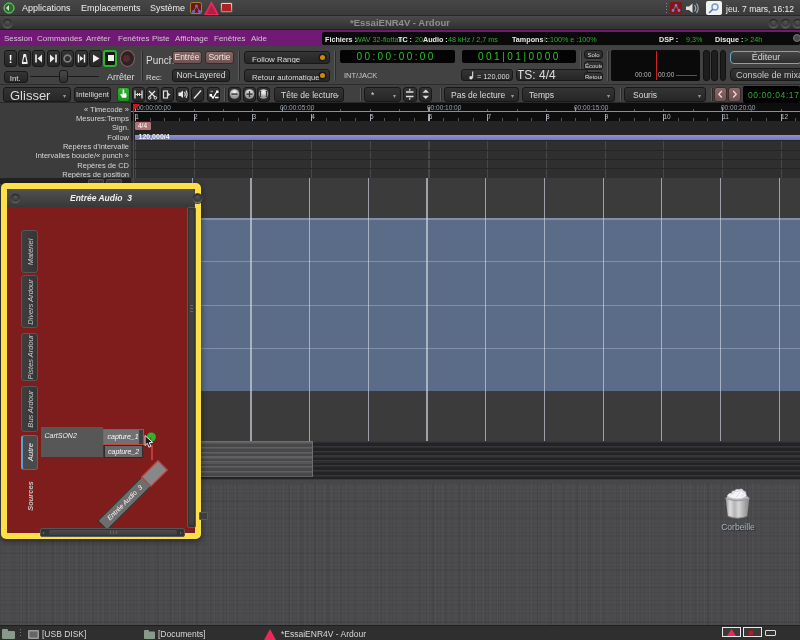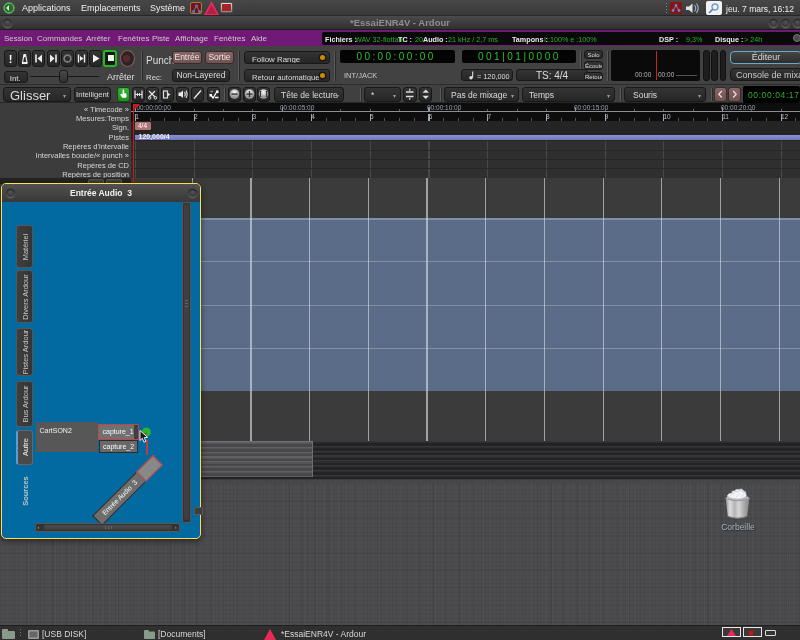--- a/index.html
+++ b/index.html
@@ -36,21 +36,21 @@
 #toolbar2{position:absolute;left:0;top:56px;width:800px;height:17px;background:#404040;border-bottom:1px solid #282828;}
 .sep{position:absolute;width:1px;background:#5a5a5a;box-shadow:1px 0 0 #2a2a2a;}
 .led{position:absolute;width:5px;height:5px;border-radius:50%;background:#cf8a00;box-shadow:0 0 0 1.5px #191919;}
 .clockbox{position:absolute;background:#040404;border-radius:2px;color:#2fbe2f;}
 
 #rulers{position:absolute;left:0;top:73px;width:800px;height:75px;background:#3c3c3c;}
 .rlabel{position:absolute;right:671px;width:128px;text-align:right;font-size:7.5px;color:#d6d6d6;white-space:nowrap;}
 
 #canvas{position:absolute;left:0;top:148px;width:800px;height:305px;background:#3b3b3b;}
 
-#dlg{left:1px;top:183px;width:200px;height:356px;background:#0369a1;border:1px solid #fde047;border-radius:5px;box-shadow:0 2px 6px rgba(0,0,0,.5);}
+#dlg{left:1px;top:183px;width:200px;height:356px;background:#7f1d1d;border:6px solid #fde047;border-radius:5px;box-shadow:0 2px 6px rgba(0,0,0,.5);font-style:italic;}
 #dlgtitle{position:absolute;left:0;top:0;width:100%;height:18px;background:linear-gradient(#515151,#383838);border-radius:4px 4px 0 0;}
 #dlgtitle .t{position:absolute;left:0;right:0;top:4px;text-align:center;font-weight:bold;font-size:8.5px;color:#f0f0f0;}
 .vtab{position:absolute;left:14px;width:17px;background:linear-gradient(90deg,#3e3e3e,#353535);border:1px solid #565656;border-radius:3px;color:#c8c8c8;font-size:7.5px;}
 .vtab span{position:absolute;left:50%;top:50%;transform:translate(-50%,-50%) rotate(-90deg);white-space:nowrap;}
 
 #taskbar{left:0;top:625px;width:800px;height:15px;background:#2f2f30;border-top:1px solid #1f1f1f;color:#d8d8d8;font-size:8.5px;}
 #taskbar span{position:absolute;top:3px;white-space:nowrap;}
 </style></head>
 <body>
 <div id="desktop" class="abs"></div>
@@ -115,21 +115,21 @@
       <span style="left:152px;">Piste</span>
       <span style="left:175px;">Affichage</span>
       <span style="left:214px;">Fenêtres</span>
       <span style="left:251px;">Aide</span>
     <div id="statusbox">
       <span style="left:3px;"><b>Fichiers :</b></span>
         <span class="g" style="left:33px;">WAV 32-flottant</span>
       <span style="left:76px;"><b>TC :</b></span>
         <span class="g" style="left:93px;">20</span>
       <span style="left:101px;"><b>Audio :</b></span>
-        <span class="g" style="left:126px;">21 kHz /  2,7 ms</span>
+        <span class="g" style="left:126px;">48 kHz /  2,7 ms</span>
       <span style="left:190px;"><b>Tampons :</b></span>
         <span class="g" style="left:222px;">I :100% e :100%</span>
       <span style="left:337px;"><b>DSP :</b></span>
         <span class="g" style="left:364px;">9,3%</span>
       <span style="left:393px;"><b>Disque :</b></span>
         <span class="g" style="left:422px;">&gt; 24h</span>
       <span style="left:448px;margin-top:40px;"><b>16:12</b></span>
       <div class="abs" style="left:471px;top:2.5px;width:8px;height:8px;border-radius:50%;background:#4a4a4a;border:1px solid #777;"></div>
     </div>
   </div>
@@ -200,21 +200,21 @@
     <div class="clockbox" style="left:462px;top:4px;width:114px;height:12.5px;">
         <span style="position:absolute;left:16px;top:1px;font-size:10px;letter-spacing:2.5px;">001|01|0000</span>
       </div>
     <div class="btn tbtn" style="left:461px;top:22.5px;width:52px;height:12px;">
         <svg width="6" height="9" style="position:absolute;left:7px;top:1.5px;">
           <circle cx="2" cy="6.8" r="1.7" fill="#ddd"></circle>
           <rect x="3.1" y="0.5" width="1.1" height="6.3" fill="#ddd"></rect>
         </svg>
         <span style="position:absolute;left:15px;top:1.5px;font-size:7.3px;">= 120,000</span>
       </div>
-    <div class="btn tbtn" style="left:516px;top:22.5px;width:72px;height:12px;text-align:center;line-height:11px;font-size:10px;">TS: 4/4</div>
+    <div class="btn tbtn" style="left:516px;top:22.5px;width:72px;height:12px;text-align:left;line-height:11px;font-size:12px;">TS: 4/4</div>
 
     <div class="btn tbtn" style="left:584px;top:4px;width:19px;height:9px;text-align:center;line-height:7px;"><span style="font-size:6px;">Solo</span></div>
     <div class="btn tbtn" style="left:584px;top:15px;width:19px;height:9px;text-align:center;line-height:7px;"><span style="font-size:6px;">Écoute</span></div>
     <div class="btn tbtn" style="left:584px;top:26px;width:19px;height:9px;text-align:center;line-height:7px;"><span style="font-size:6px;">Retour</span></div>
 
     <div class="abs" style="left:611px;top:4px;width:89px;height:31px;background:#0a0a0a;border-radius:2px;">
       <div class="abs" style="left:44.5px;top:1px;width:1.5px;height:29px;background:#cc2222;"></div>
       <span class="abs" style="left:24px;top:21px;font-size:6.5px;color:#b8b8b8;">00:00</span>
       <span class="abs" style="left:47px;top:21px;font-size:6.5px;color:#b8b8b8;">00:00</span>
       <div class="abs" style="left:65px;top:25px;width:21px;height:1px;background:#555;"></div>
@@ -299,21 +299,21 @@
     <div class="btn tbtn" style="left:403px;top:1px;width:13.5px;height:14.5px;"><svg width="11.5" height="12.5">
           <path d="M2 4 L9.5 4 M2 8.5 L9.5 8.5" stroke="#ddd" stroke-width="1.3"></path>
           <path d="M5.75 0.8 L5.75 2.8 M5.75 9.8 L5.75 11.8" stroke="#ddd" stroke-width="1.2"></path>
         </svg></div>
     <div class="btn tbtn" style="left:418.5px;top:1px;width:13.5px;height:14.5px;"><svg width="11.5" height="12.5">
           <path d="M5.75 1.5 L9 4.8 L2.5 4.8 Z" fill="#ddd"></path>
           <path d="M5.75 11 L9 7.8 L2.5 7.8 Z" fill="#ddd"></path>
         </svg></div>
     <div class="sep" style="left:440px;top:2px;height:13px;"></div>
     <div class="btn tbtn" style="left:444px;top:1px;width:75px;height:14.5px;">
-        <span style="position:absolute;left:6px;top:1.5px;font-size:8.5px;">Pas de mixage</span>
+        <span style="position:absolute;left:6px;top:1.5px;font-size:8.5px;">Pas de lecture</span>
         <span style="position:absolute;right:4px;top:3px;font-size:6px;color:#999;">▾</span>
       </div>
     <div class="btn tbtn" style="left:522px;top:1px;width:93px;height:14.5px;">
         <span style="position:absolute;left:6px;top:1.5px;font-size:8.5px;">Temps</span>
         <span style="position:absolute;right:4px;top:3px;font-size:6px;color:#999;">▾</span>
       </div>
     <div class="sep" style="left:620px;top:2px;height:13px;"></div>
     <div class="btn tbtn" style="left:624px;top:1px;width:82px;height:14.5px;">
         <span style="position:absolute;left:8px;top:1.5px;font-size:8.5px;">Souris</span>
         <span style="position:absolute;right:4px;top:3px;font-size:6px;color:#999;">▾</span>
@@ -327,21 +327,21 @@
         </svg></div>
     <div class="clockbox" style="left:743px;top:0px;width:57px;height:16.5px;background:#000;">
         <span style="position:absolute;left:5px;top:4px;font-size:8.5px;letter-spacing:0.6px;color:#2fae2f;">00:00:04:17</span>
       </div>
   </div>
   <div id="rulers">
 
     <div class="rlabel" style="top:1.5px;">« Timecode »</div>
     <div class="rlabel" style="top:10.8px;">Mesures:Temps</div>
     <div class="rlabel" style="top:20.2px;padding-left:24px;">Sign.</div>
-    <div class="rlabel" style="top:29.6px;">Pistes</div>
+    <div class="rlabel" style="top:29.6px;">Follow</div>
     <div class="rlabel" style="top:39px;">Repères d'intervalle</div>
     <div class="rlabel" style="top:48.4px;">Intervalles boucle/« punch »</div>
     <div class="rlabel" style="top:57.8px;">Repères de CD</div>
     <div class="rlabel" style="top:67.2px;">Repères de position</div>
 
     <div class="abs" style="left:131px;top:0;width:669px;height:9px;background:#0d0d0d;">
       <div class="abs" style="left:3.5px;top:6px;width:665px;height:3px;background:repeating-linear-gradient(90deg,rgba(150,160,175,.55) 0 1px,transparent 1px 29.35px);"></div>
       <div class="abs" style="left:3.5px;top:3.5px;width:665px;height:5.5px;background:repeating-linear-gradient(90deg,rgba(170,180,192,.75) 0 1px,transparent 1px 146.75px);"></div>
       <span class="abs" style="left:5.5px;top:0.5px;font-size:6.5px;color:#97a2b2;">00:00:00:00</span>
       <span class="abs" style="left:149px;top:0.5px;font-size:6.5px;color:#97a2b2;">00:00:05:00</span>

